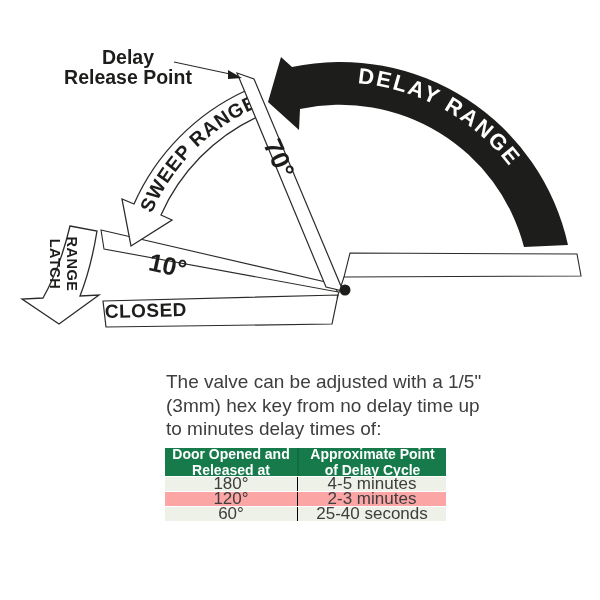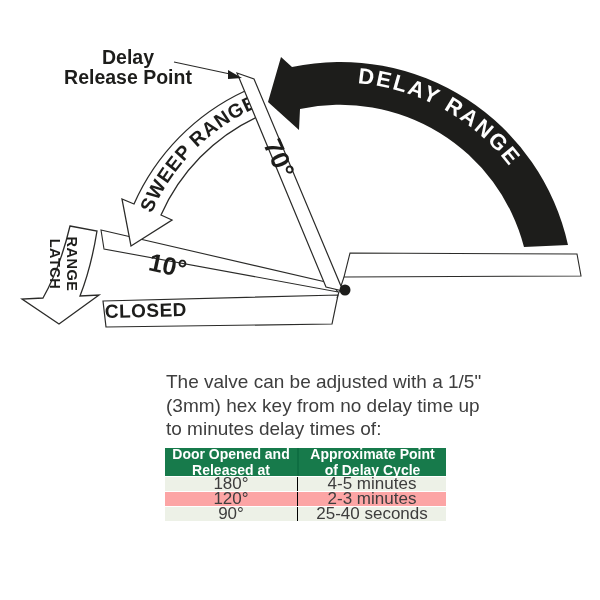--- a/index.html
+++ b/index.html
@@ -87,18 +87,18 @@
     </div>
     <div class="trow row-light">
       <div class="cell c1">180°</div>
       <div class="cell c2">4-5 minutes</div>
     </div>
     <div class="trow row-alt">
       <div class="cell c1">120°</div>
       <div class="cell c2">2-3 minutes</div>
     </div>
     <div class="trow row-light">
-      <div class="cell c1">90°</div>
+      <div class="cell c1">60°</div>
       <div class="cell c2">25-40 seconds</div>
     </div>
   </div>
 
 </div>
 
 </body></html>

